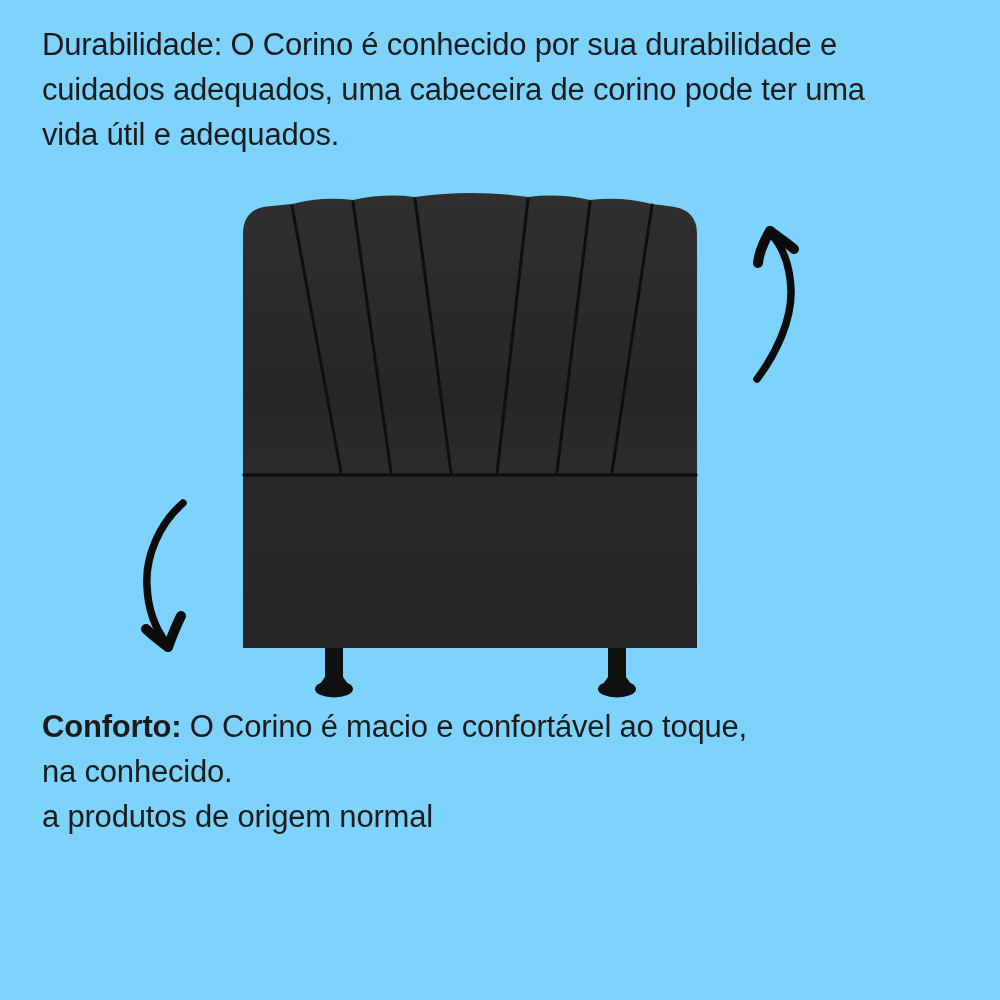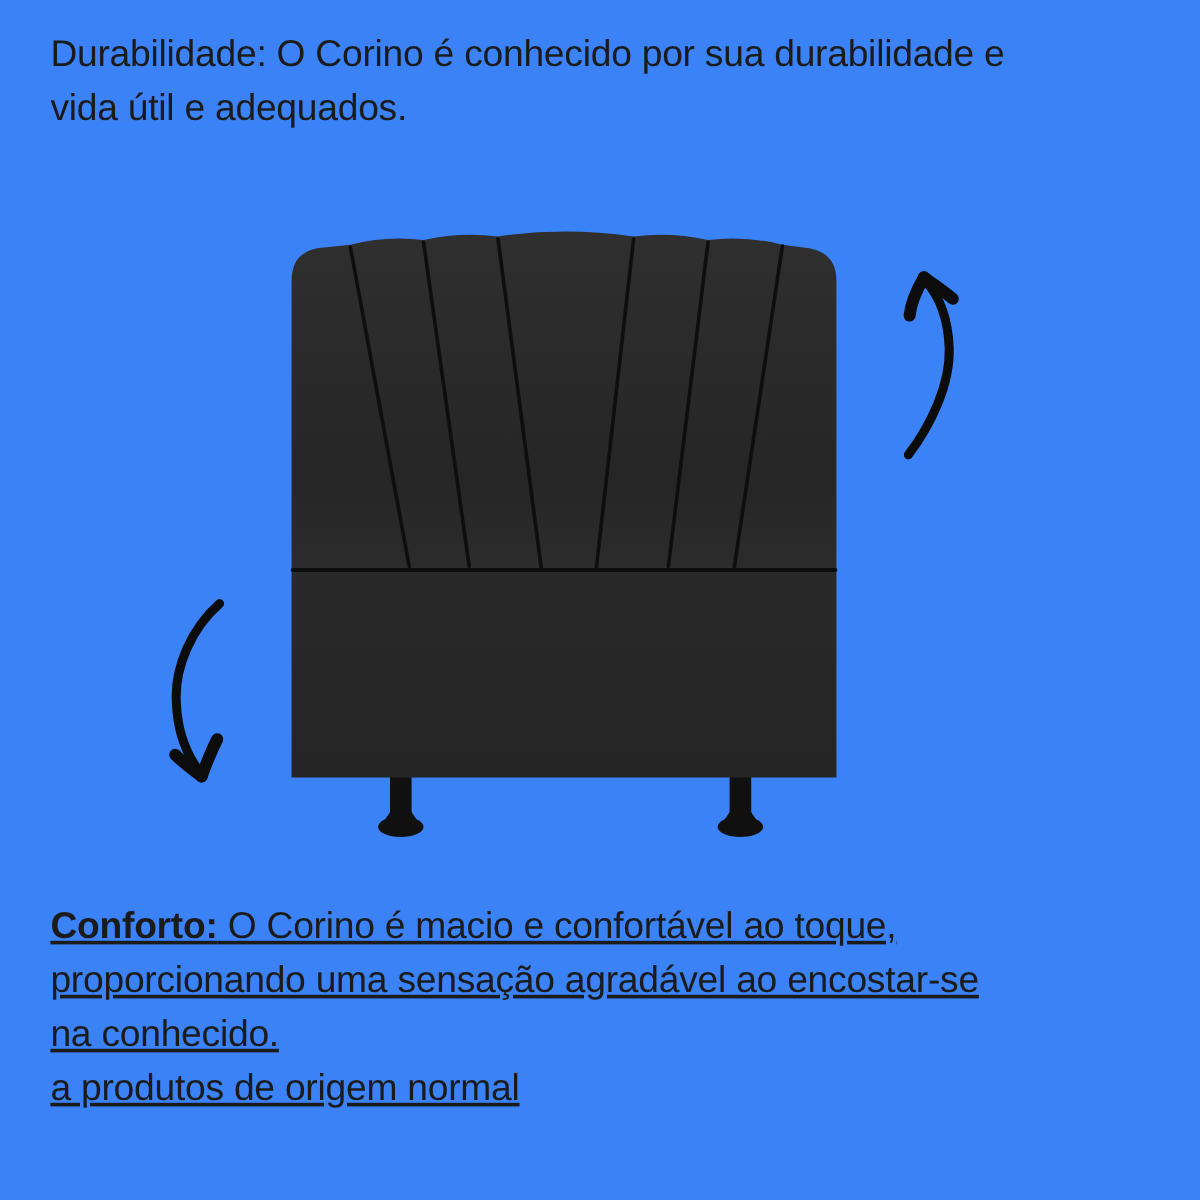--- a/index.html
+++ b/index.html
@@ -1,49 +1,50 @@
 <!DOCTYPE html>
 <html><head>
 <meta charset="utf-8">
 <title>Cabeceira Corino</title>
 <style>
   html,body{margin:0;padding:0;background:#ffffff;}
   .canvas{
     position:relative;
     width:1000px;height:1000px;
-    background:#3b82f6;
+    background:#7dd3fc;
     overflow:hidden;
     font-family:"Liberation Sans", sans-serif;
     color:#1b1b1b;
   }
   .text-block{
     position:absolute;
     left:42px;
     font-size:31px;
     line-height:45px;
     letter-spacing:-0.2px;
     color:#1b1b1b;
   }
   .text-block .line{white-space:pre;}
   .text-block .bold{font-weight:bold;}
   #durability-block{top:22px;width:930px;}
-  #comfort-block{top:749px;width:930px;text-decoration:underline;}
+  #comfort-block{top:704px;width:930px;}
   #figure-layer{
     position:absolute;
     left:0;top:0;width:1000px;height:1000px;
     pointer-events:none;
   }
 </style>
 </head>
 <body>
 
 <div class="canvas">
 
   <section id="durability-block" class="text-block">
     <div class="line">Durabilidade: O Corino é conhecido por sua durabilidade e</div>
+    <div class="line">cuidados adequados, uma cabeceira de corino pode ter uma</div>
     <div class="line">vida útil e adequados.</div>
   </section>
 
   <svg id="figure-layer" viewBox="0 0 1000 1000" aria-hidden="true">
     <defs>
       <linearGradient id="hbGrad" x1="0" y1="0" x2="0" y2="1">
         <stop offset="0" stop-color="#2f2f2f"></stop>
         <stop offset="0.45" stop-color="#262626"></stop>
         <stop offset="0.62" stop-color="#2c2c2c"></stop>
         <stop offset="1" stop-color="#282828"></stop>
@@ -98,18 +99,17 @@
       <g>
         <path d="M 183 503 C 160 523 145 556 147 586 C 148 611 157 631 167 644" stroke-width="7.5"></path>
         <path d="M 168 647 C 172 636 176 626 181 616" stroke-width="10"></path>
         <path d="M 168 647 C 160 641 152 635 146 629" stroke-width="10"></path>
       </g>
     </g>
   </svg>
 
   <section id="comfort-block" class="text-block">
     <div class="line"><span class="bold">Conforto:</span><span> O Corino é macio e confortável ao toque,</span></div>
-    <div class="line">proporcionando uma sensação agradável ao encostar-se</div>
     <div class="line">na conhecido.</div>
     <div class="line">a produtos de origem normal</div>
   </section>
 
 </div>
 
 </body></html>

